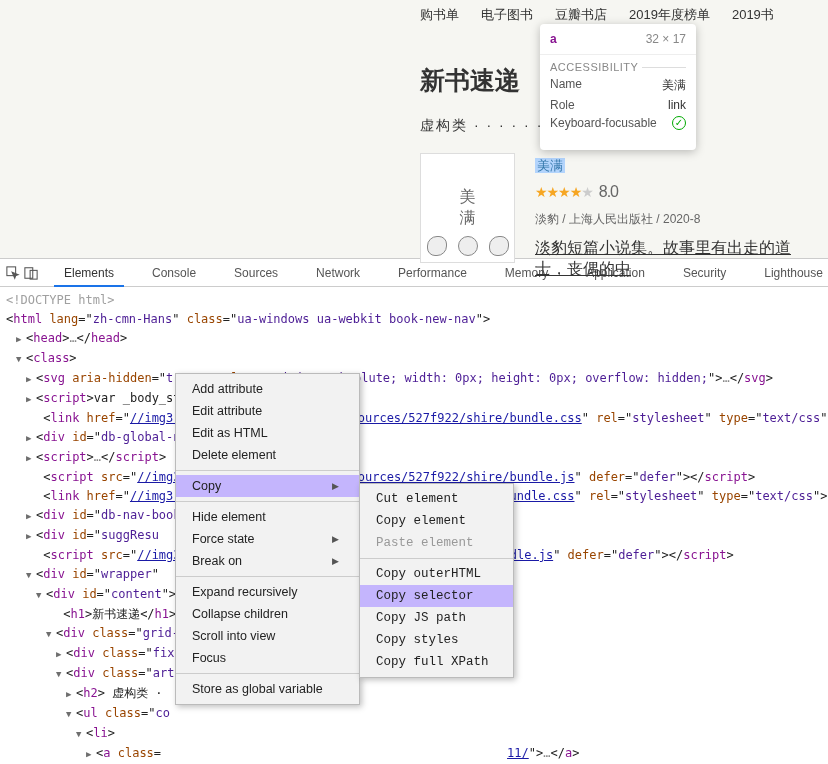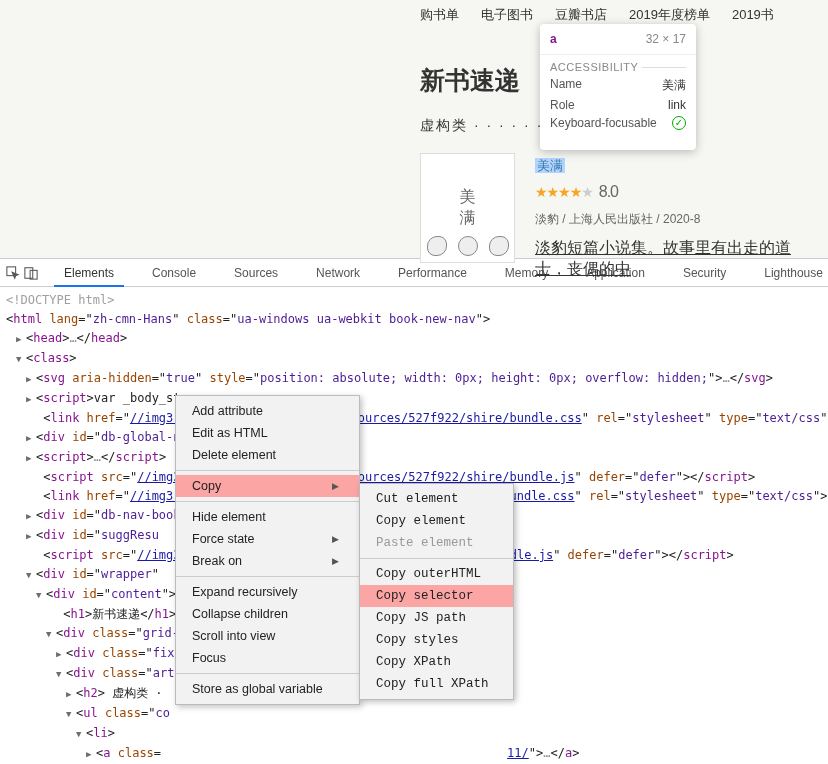--- a/index.html
+++ b/index.html
@@ -61,25 +61,25 @@
   .tag { color: #881391; }
   .attr { color: #994500; }
   .val-str { color: #4c1d95; }
   .val-link { color: #1a1aa6; text-decoration: underline; }
   .txt { color: #222; }
   .ellips { color: #888; }
 
   
   .context-menu { position: absolute; background: #f2f2f2; border: 1px solid #bbb; box-shadow: 2px 2px 6px rgba(0,0,0,0.25); font-size: 12.5px; color: #222; z-index: 100; padding: 4px 0; }
   .ctx-item { padding: 4px 20px 4px 16px; cursor: default; display: flex; justify-content: space-between; align-items: center; gap: 30px; }
-  .ctx-item.highlight { background: #fca5a5; text-align: center; }
+  .ctx-item.highlight { background: #c4b5fd; text-align: center; }
   .ctx-item.disabled { color: #999; }
   .ctx-sep { height: 1px; background: #ccc; margin: 4px 0; }
   .submenu-arrow { font-size: 9px; color: #555; }
-  #ctx-main { top: 395px; left: 175px; width: 185px; }
+  #ctx-main { top: 373px; left: 175px; width: 185px; }
   #ctx-sub { top: 483px; left: 359px; width: 155px; font-family: Liberation Mono, monospace; }
 
   .doctype { color: #a0a0a0; }
 </style>
 </head>
 <body>
 
 <div class="page-top">
   <div class="top-nav">
     <span>购书单</span>
@@ -188,20 +188,21 @@
     <div class="dom-line indent-6"><span class="tri">▶</span>&lt;<span class="tag">h2</span>&gt; <span class="txt">虚构类</span>  ·</div>
     <div class="dom-line indent-6"><span class="tri">▼</span>&lt;<span class="tag">ul</span> <span class="attr">class</span>="<span class="val-str">co</span></div>
     <div class="dom-line indent-7"><span class="tri">▼</span>&lt;<span class="tag">li</span>&gt;</div>
     <div class="dom-line indent-8"><span class="tri">▶</span>&lt;<span class="tag">a</span> <span class="attr">class</span>=<span style="margin-left:346px;" class="val-link">11/</span>"&gt;<span class="ellips">…</span>&lt;/<span class="tag">a</span>&gt;</div>
 
   </div>
 </div>
 
 <div id="ctx-main" class="context-menu">
   <div class="ctx-item">Add attribute</div>
+  <div class="ctx-item">Edit attribute</div>
   <div class="ctx-item">Edit as HTML</div>
   <div class="ctx-item">Delete element</div>
   <div class="ctx-sep"></div>
   <div class="ctx-item highlight">
       <span>Copy</span>
       <span class="submenu-arrow">▶</span>
     </div>
   <div class="ctx-sep"></div>
   <div class="ctx-item">Hide element</div>
   <div class="ctx-item">
@@ -223,15 +224,14 @@
 
 <div id="ctx-sub" class="context-menu">
   <div class="ctx-item">Cut element</div>
   <div class="ctx-item">Copy element</div>
   <div class="ctx-item disabled">Paste element</div>
   <div class="ctx-sep"></div>
   <div class="ctx-item">Copy outerHTML</div>
   <div class="ctx-item highlight">Copy selector</div>
   <div class="ctx-item">Copy JS path</div>
   <div class="ctx-item">Copy styles</div>
-  <div class="ctx-item">Copy XPath</div>
   <div class="ctx-item">Copy full XPath</div>
 </div>
 
 </body></html>

